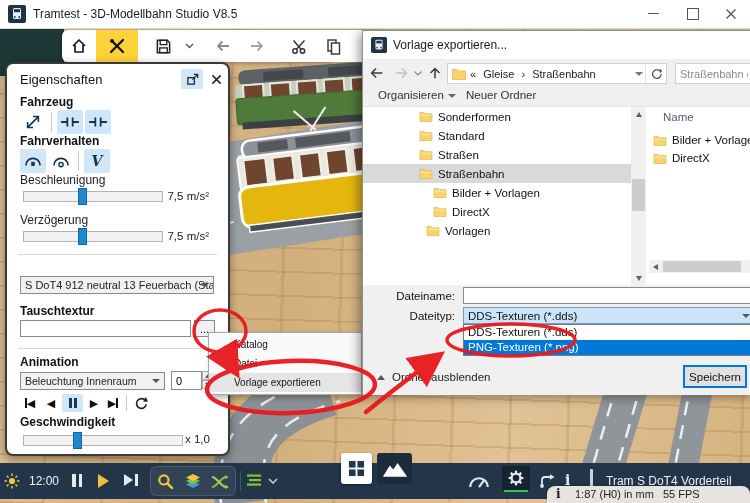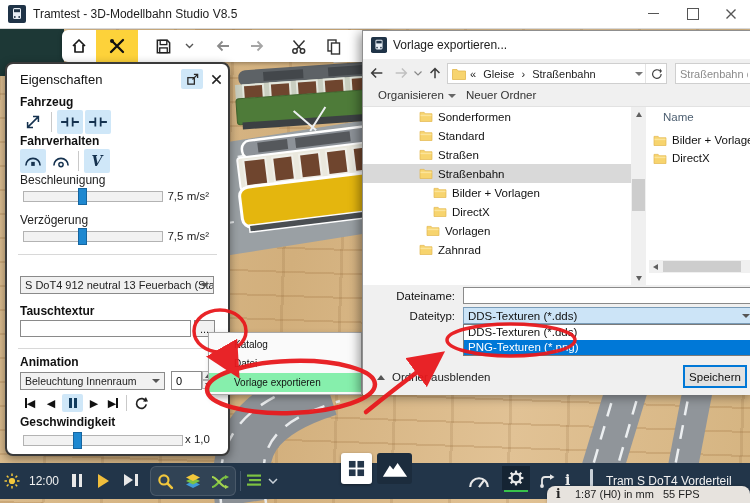--- a/index.html
+++ b/index.html
@@ -66,21 +66,21 @@
   .tri-dn{width:0;height:0;border-left:3px solid transparent;border-right:3px solid transparent;border-top:4px solid #555;}
   .pb-glyph{font-size:11px;color:#111;line-height:1;}
   .pausebars{display:flex;gap:2px;}
   .pausebars div{width:3px;height:10px;background:#123c5e;}
   .v-glyph{font-family:"DejaVu Serif",serif;font-style:italic;font-weight:bold;font-size:14px;color:#15324f;}
 
   
   .ctxmenu{position:absolute;left:208px;top:332px;width:152px;background:#fafafa;
            border:1px solid #a8a8a8;box-shadow:3px 3px 6px rgba(0,0,0,.3);z-index:3;padding:2px 0;}
   .ctx-item{height:19px;line-height:19px;font-size:10px;color:#111;padding-left:25px;white-space:nowrap;}
-  .ctx-item.highlighted{background:#86efac;}
+  .ctx-item.highlighted{background:#e5e5e5;}
 
   
   .dialog{position:absolute;left:362px;top:30px;width:392px;height:364px;background:#f0f0f0;
           border:1px solid #8f8f8f;box-shadow:-3px 3px 10px rgba(0,0,0,.4);z-index:3;box-sizing:border-box;}
   .dlg-titlebar{position:absolute;left:0;top:0;width:100%;height:28px;background:#fff;}
   .dlg-titlebar .appicon{position:absolute;left:8px;top:6px;}
   .dlg-title{position:absolute;left:30px;top:7px;font-size:12px;color:#1c1c1c;}
   .navrow{position:absolute;left:0;top:28px;width:100%;height:28px;background:#f0f0f0;}
   .navbtn{position:absolute;top:4px;width:20px;height:20px;display:flex;align-items:center;justify-content:center;}
   .addr{position:absolute;left:84px;top:4px;width:220px;height:21px;background:#fff;border:1px solid #cfcfcf;
@@ -560,27 +560,20 @@
           </div>
 
           <div class="tree-row" style="padding-left: 56px; margin-left: 7px;">
             <svg class="folder" width="14" height="11" viewBox="0 0 14 12">
               <path d="M0.5 1.5 L5 1.5 L6.2 3 L13.5 3 L13.5 11.5 L0.5 11.5 Z" fill="#f7d46e" stroke="#e3b84e" stroke-width="0.8"></path>
               <rect x="1" y="4" width="12" height="1.6" fill="#fbe49a"></rect>
             </svg>
             <span>Vorlagen</span>
           </div>
 
-          <div class="tree-row" style="padding-left: 56px;">
-            <svg class="folder" width="14" height="11" viewBox="0 0 14 12">
-              <path d="M0.5 1.5 L5 1.5 L6.2 3 L13.5 3 L13.5 11.5 L0.5 11.5 Z" fill="#f7d46e" stroke="#e3b84e" stroke-width="0.8"></path>
-              <rect x="1" y="4" width="12" height="1.6" fill="#fbe49a"></rect>
-            </svg>
-            <span>Zahnrad</span>
-          </div>
 
       </div>
       <div class="sbar-v">
         <div class="arr" style="top:0;">
             <span class="sb-up"></span>
           </div>
         <div class="thumbv"></div>
         <div class="arr" style="top:164px;">
             <span class="sb-dn"></span>
           </div>

